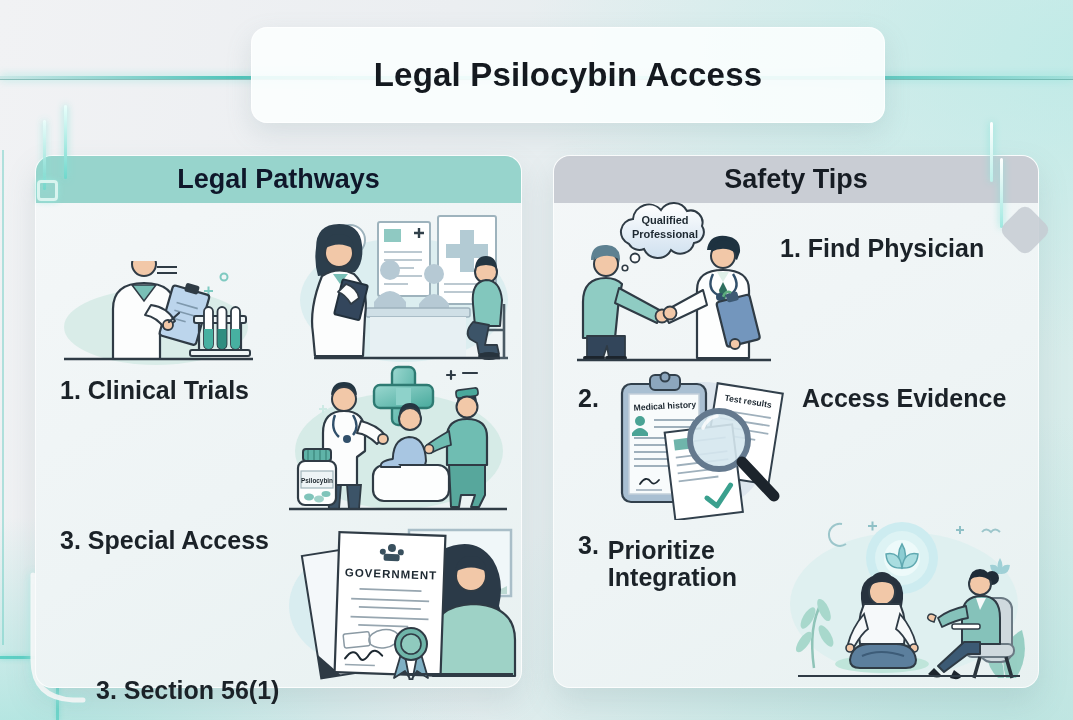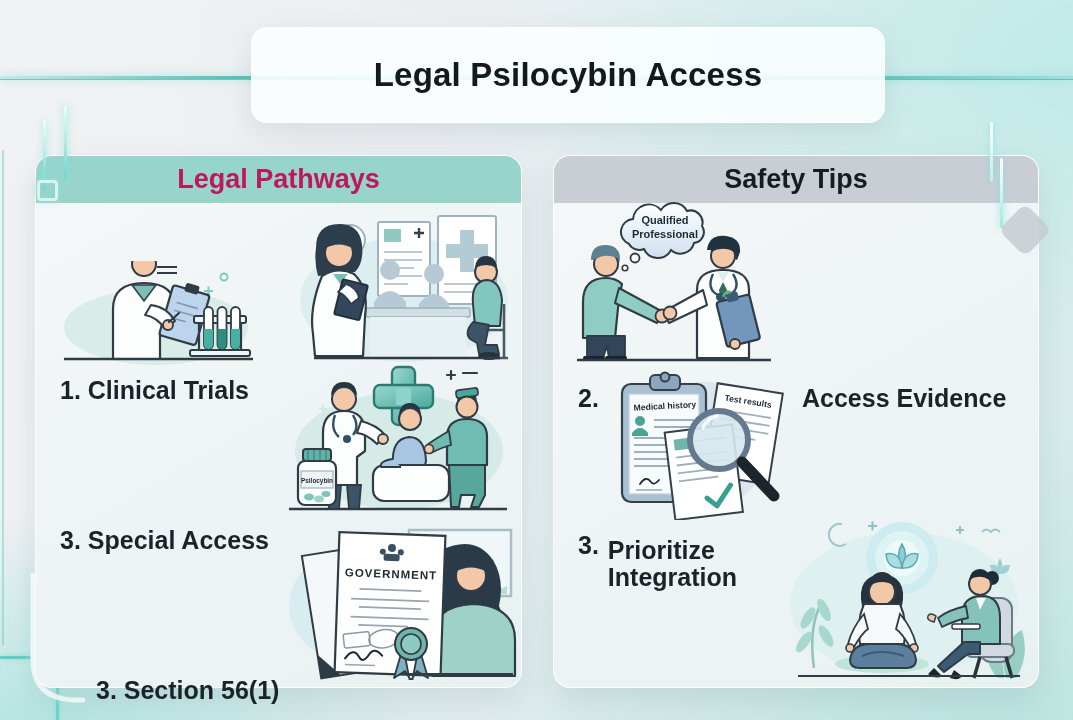--- a/index.html
+++ b/index.html
@@ -36,21 +36,21 @@
     box-shadow:0 10px 26px rgba(110,145,148,.18);display:flex;flex-direction:column;align-items:center;justify-content:center;gap:2px;margin-left:28px;}
   .title-card h1{margin:0;font-size:33px;letter-spacing:.2px;color:#14191f;}
   .title-card p{margin:0;font-size:22px;color:#262d34;}
   
   .panel{position:absolute;top:155px;width:485px;height:531px;border-radius:17px;z-index:2;
     background:linear-gradient(150deg,#f4f7f8 0%,#eef4f5 55%,#e8f1f1 100%);
     border:1px solid rgba(255,255,255,.75);box-shadow:0 14px 30px rgba(100,132,136,.17);}
   .panel-left{left:35px;}
   .panel-right{left:553px;width:484px;}
   .panel-header{position:absolute;left:0;top:0;right:0;height:47px;border-radius:16px 16px 0 0;
-    display:flex;align-items:center;justify-content:center;font-size:27px;font-weight:bold;color:#be185d;}
+    display:flex;align-items:center;justify-content:center;font-size:27px;font-weight:bold;color:#0f172a;}
   .panel-left .panel-header{background:#97d4cc;}
   .panel-right .panel-header{background:#c9cdd4;color:#161c23;text-align:center;}
   .item-heading{position:absolute;font-size:25px;font-weight:bold;color:#1b2228;white-space:nowrap;}
   .item-3r{display:flex;gap:9px;white-space:normal;}
   .item-3r .txt{width:152px;line-height:1.08;margin-top:6px;}
   .ill{position:absolute;overflow:hidden;}
   svg text{font-family:"Liberation Sans","DejaVu Sans",sans-serif;}
 </style>
 </head>
 <body>
@@ -232,20 +232,21 @@
         <circle cx="130" cy="136" r="16" fill="#6fb5a9" stroke="#2f3b45" stroke-width="2"></circle>
         <circle cx="130" cy="136" r="10" fill="#8fcabe" stroke="#2f3b45" stroke-width="1.6"></circle>
       </g>
       <line x1="120" y1="166" x2="232" y2="166" stroke="#2f3b45" stroke-width="2.2"></line>
     </svg>
   </div>
 
   <div class="panel panel-right">
     <div class="panel-header">Safety Tips</div>
 
+    <div class="item-heading" style="left:226px;top:78px;">1. Find Physician</div>
     <div class="item-heading" style="left:24px;top:228px;">2.</div>
     <div class="item-heading" style="left:248px;top:228px;">Access Evidence</div>
     <div class="item-heading item-3r" style="left:24px;top:375px;">
       <span class="num">3.</span>
       <span class="txt">Prioritize Integration</span>
     </div>
 
     <svg class="ill" style="left:15px;top:40px;" width="210" height="172" viewBox="0 0 210 172">
       <defs>
         <linearGradient id="bubbleGrad" x1="0" y1="0" x2="0" y2="1">

